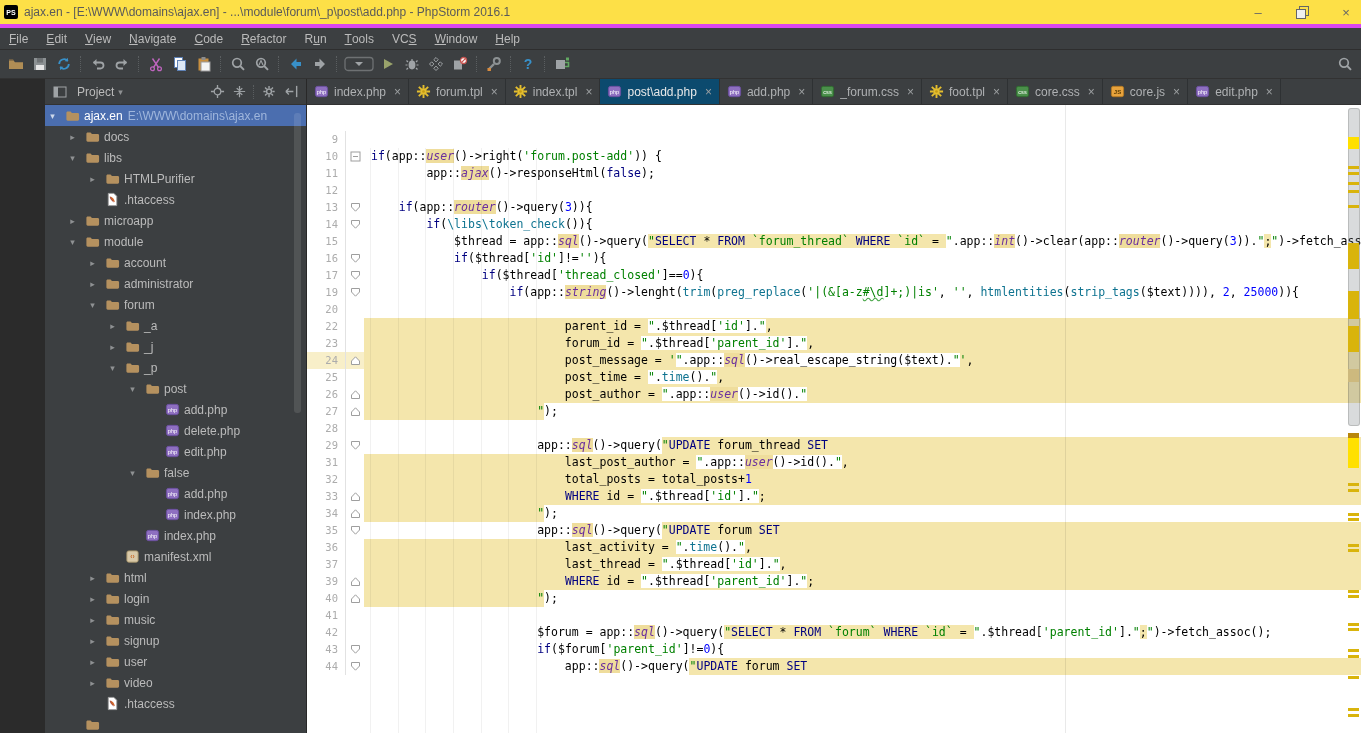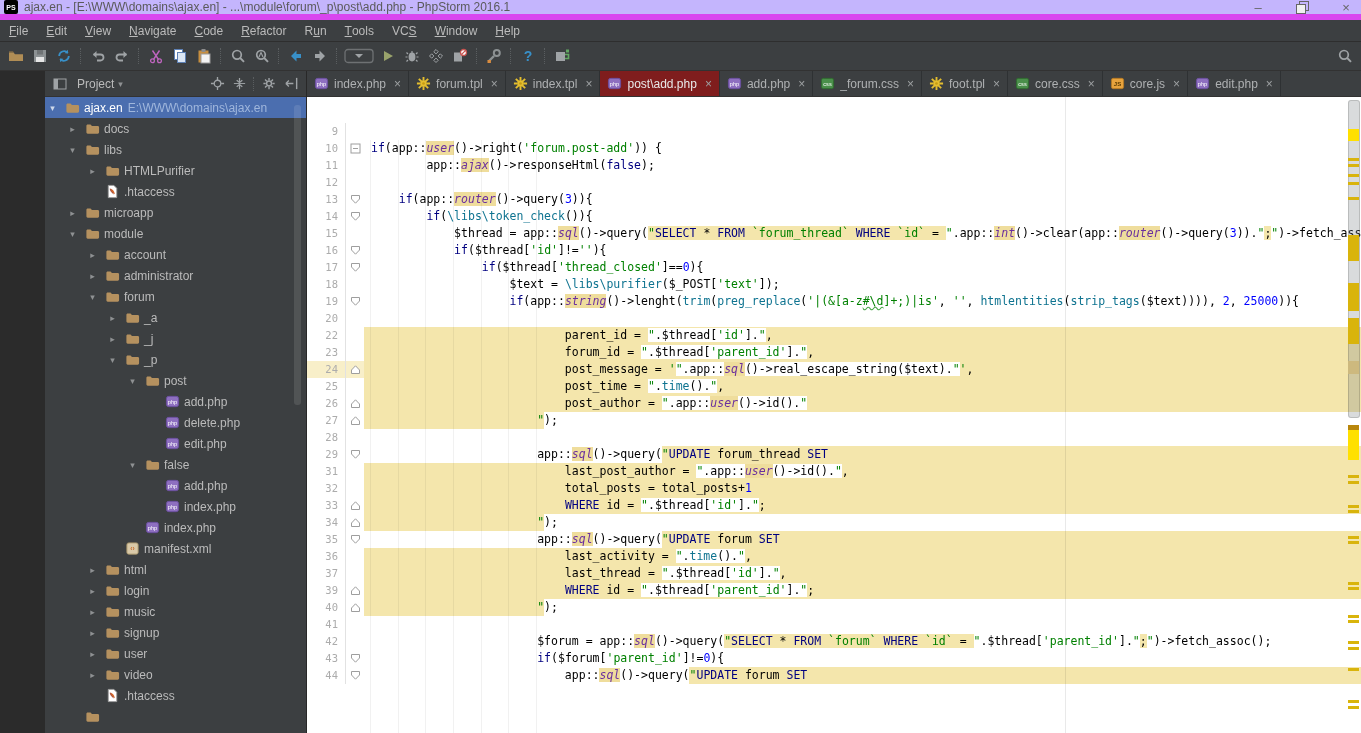--- a/index.html
+++ b/index.html
@@ -1,17 +1,17 @@
 <!DOCTYPE html>
 <html><head>
 <meta charset="utf-8">
 <style>
   html,body{margin:0;padding:0;background:#2b2b2b;}
   body{width:1361px;height:733px;overflow:hidden;font-family:"Liberation Sans",sans-serif;position:relative;}
-  .titlebar{height:20px;background:#c4b5fd;display:flex;align-items:center;color:#5a5a5a;font-size:12px;border-bottom:6px solid #d946ef;box-sizing:border-box;}
+  .titlebar{height:28px;background:#fde047;display:flex;align-items:center;color:#5a5a5a;font-size:12px;border-bottom:4px solid #d946ef;box-sizing:border-box;}
   .pslogo{width:14px;height:14px;background:#000;color:#fff;font-size:7px;font-weight:bold;display:flex;align-items:center;justify-content:center;margin:0 6px 0 4px;border-radius:2px;flex:none;}
   .title-text{flex:1;white-space:nowrap;overflow:hidden;}
   .winbtns{display:flex;align-items:center;margin-right:8px;gap:30px;}
   .winbtn{width:14px;height:14px;display:flex;align-items:center;justify-content:center;color:#666;font-size:13px;cursor:default;}
   .menubar{height:22px;background:#3c3f41;display:flex;align-items:center;color:#bbbbbb;font-size:12px;border-bottom:1px solid #2e2e2e;box-sizing:border-box;}
   .menuitem{padding:0 9px;height:100%;display:flex;align-items:center;}
   .menuitem u{text-decoration:underline;}
   .toolbar{height:29px;background:#3c3f41;display:flex;align-items:center;border-bottom:1px solid #323232;box-sizing:border-box;padding-left:4px;}
   .tbicon{width:24px;height:22px;display:flex;align-items:center;justify-content:center;}
   .tbsep{width:1px;height:16px;margin:0 4px;border-left:1px dotted #5a5e60;}
@@ -29,21 +29,21 @@
   .trow.sel{background:#4b6eaf;color:#fff;}
   .trow .arr{width:11px;text-align:center;font-size:9px;color:#8f9193;flex:none;}
   .trow.sel .arr{color:#cdd8ea;}
   .trow .ticon{width:16px;height:16px;margin:0 4px 0 6px;flex:none;display:flex;align-items:center;justify-content:center;}
   .trow .extra{color:#9fb6dc;margin-left:5px;}
   .treethumb{position:absolute;left:249px;top:8px;width:7px;height:300px;background:rgba(255,255,255,0.11);border-radius:3px;}
   
   .eside{flex:1;display:flex;flex-direction:column;min-width:0;}
   .tabbar{height:26px;background:#3c3f41;display:flex;align-items:flex-end;border-bottom:1px solid #323232;box-sizing:border-box;}
   .tab{height:25px;display:flex;align-items:center;padding:0 7px;font-size:12px;color:#afb1b3;border-right:1px solid #2e3133;gap:5px;white-space:nowrap;}
-  .tab.active{background:#7f1d1d;color:#e8e8e8;}
+  .tab.active{background:#0c4a6e;color:#e8e8e8;}
   .tab .x{color:#9da0a2;font-size:12px;margin-left:3px;}
   .editor{flex:1;background:#ffffff;position:relative;overflow:hidden;}
   .rows{margin-top:26px;}
   .crow{display:flex;height:17px;line-height:17px;font-family:"DejaVu Sans Mono",monospace;font-size:11.5px;}
   .lnum{width:31px;flex:none;text-align:right;padding-right:7px;color:#acacac;font-size:10.5px;border-right:1px solid #e2e2e2;background:#fff;}
   .lfold{width:18px;flex:none;display:flex;align-items:center;justify-content:center;background:#fff;}
   .caret-line .lnum,.caret-line .lfold{background:#f8efc9;}
   .lcode{flex:1;position:relative;white-space:pre;padding-left:7px;min-width:0;}
   .lcode .band{position:absolute;top:0;bottom:0;background:#f4e6ac;z-index:0;}
   .lcode span{position:relative;z-index:1;}
@@ -739,25 +739,20 @@
           <div class="crow">
             <span class="lnum">17</span>
             <span class="lfold">
               <svg width="11" height="11" viewBox="0 0 11 11">
                 <path d="M1.5 1.5h8v3.5L5.5 9.2 1.5 5z" fill="#fff" stroke="#9e9e9e"></path>
               </svg>
             </span>
             <span class="lcode"><span class="c-p">                </span><span class="c-kw">if</span><span class="c-p">(</span><span class="c-v">$thread</span><span class="c-p">[</span><span class="c-s">'thread_closed'</span><span class="c-p">]==</span><span class="c-n">0</span><span class="c-p">){</span></span>
           </div>
           <div class="crow">
-            <span class="lnum">18</span>
-            <span class="lfold"></span>
-            <span class="lcode"><span class="c-p">                    </span><span class="c-v">$text</span><span class="c-p"> = </span><span class="c-fn">\libs\purifier</span><span class="c-p">(</span><span class="c-v">$_POST</span><span class="c-p">[</span><span class="c-s">'text'</span><span class="c-p">]);</span></span>
-          </div>
-          <div class="crow">
             <span class="lnum">19</span>
             <span class="lfold">
               <svg width="11" height="11" viewBox="0 0 11 11">
                 <path d="M1.5 1.5h8v3.5L5.5 9.2 1.5 5z" fill="#fff" stroke="#9e9e9e"></path>
               </svg>
             </span>
             <span class="lcode"><span class="c-p">                    </span><span class="c-kw">if</span><span class="c-p">(app::</span><span class="c-sm">string</span><span class="c-p">()-&gt;lenght(</span><span class="c-fn">trim</span><span class="c-p">(</span><span class="c-fn">preg_replace</span><span class="c-p">(</span><span class="c-s">'|(&amp;[a-z</span><span class="c-s wav">#\d</span><span class="c-s">]+;)|is'</span><span class="c-p">, </span><span class="c-s">''</span><span class="c-p">, </span><span class="c-fn">htmlentities</span><span class="c-p">(</span><span class="c-fn">strip_tags</span><span class="c-p">(</span><span class="c-v">$text</span><span class="c-p">)))), </span><span class="c-n">2</span><span class="c-p">, </span><span class="c-n">25000</span><span class="c-p">)){</span></span>
           </div>
           <div class="crow">
             <span class="lnum">20</span>

